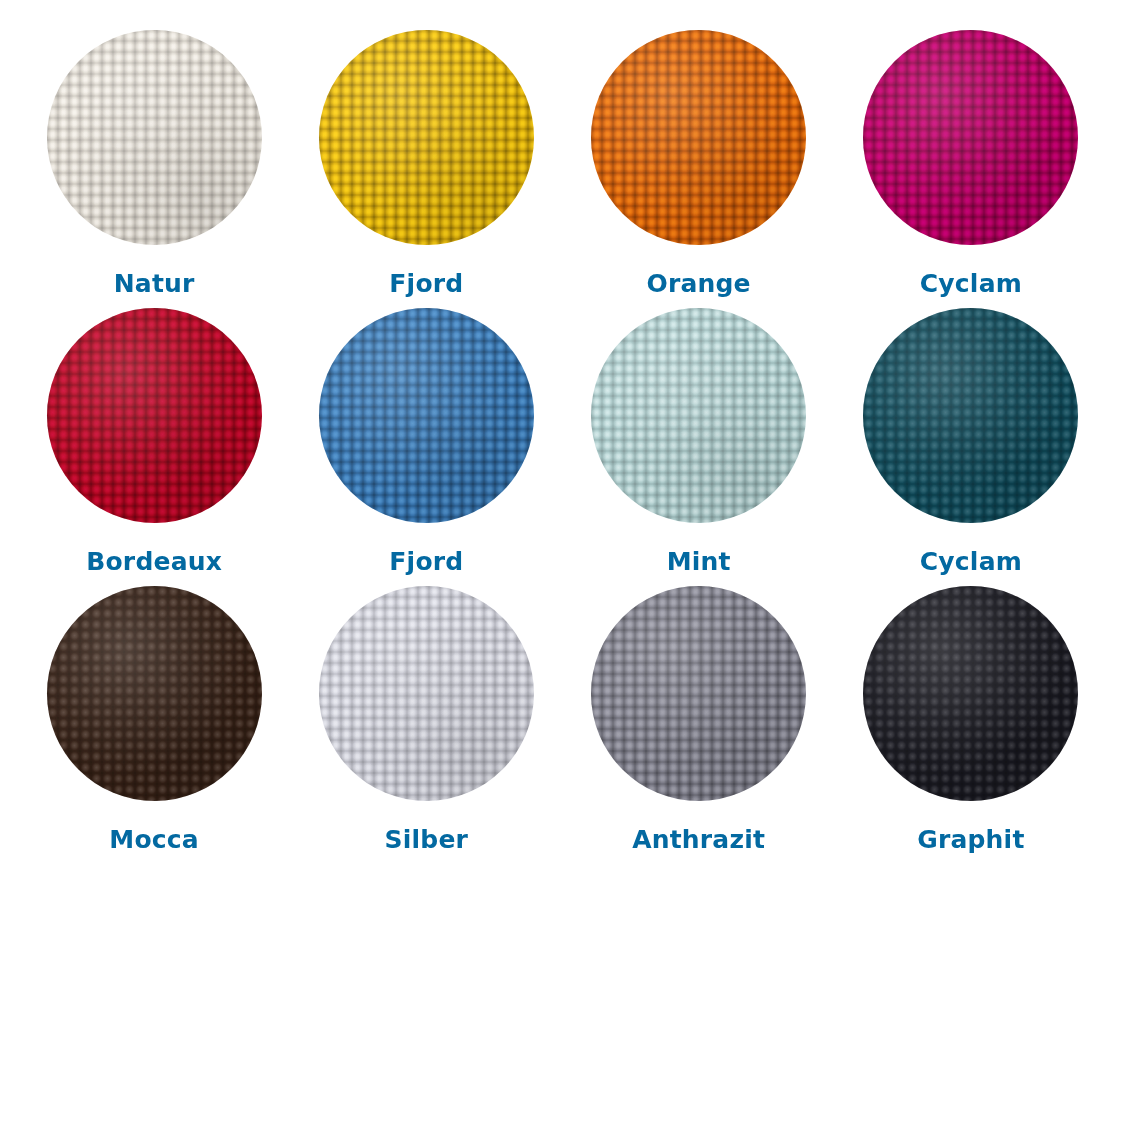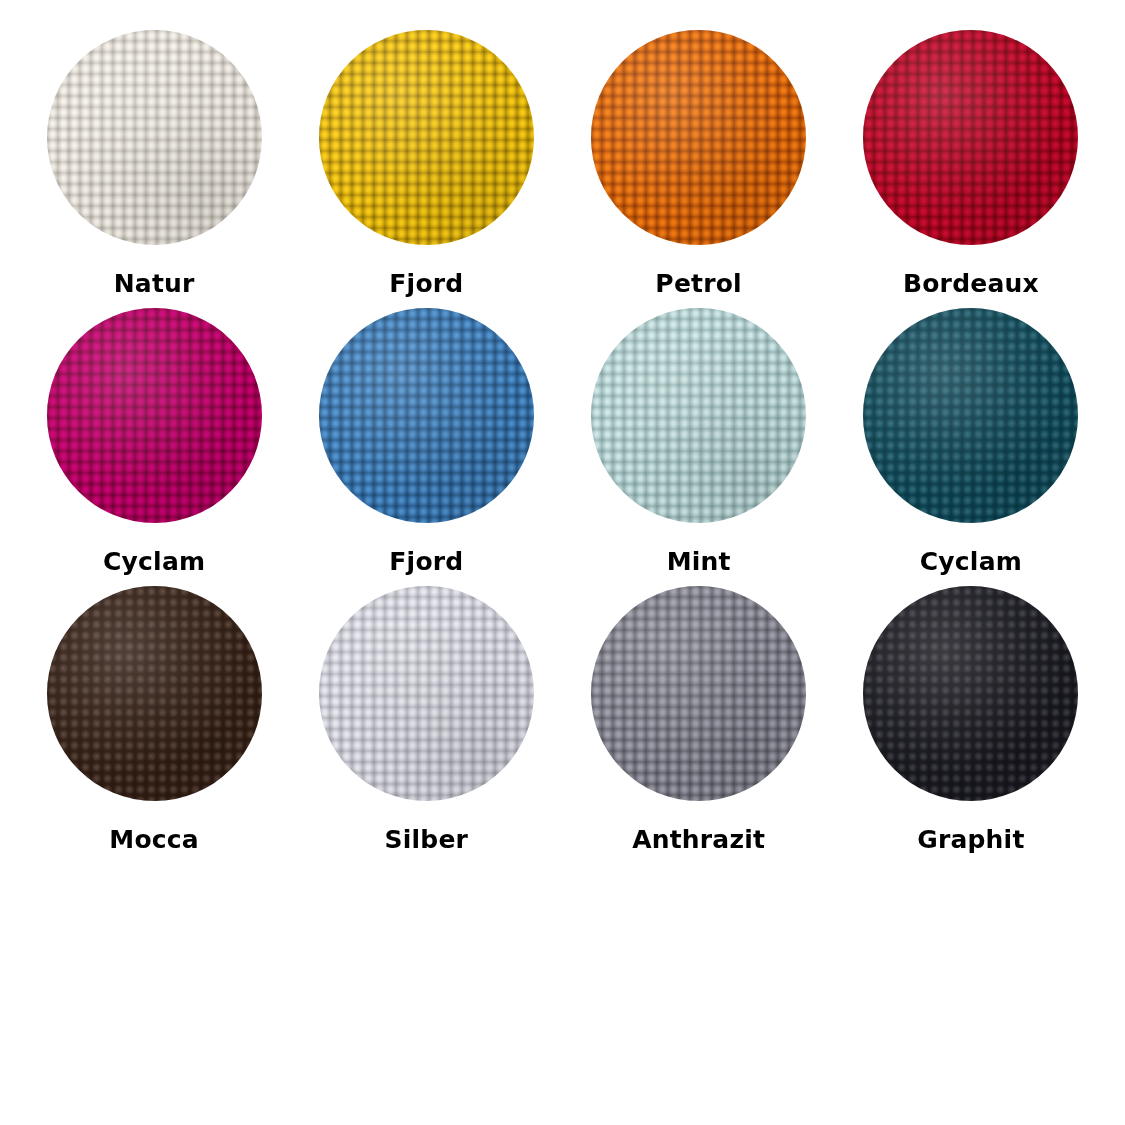--- a/index.html
+++ b/index.html
@@ -150,21 +150,21 @@
         rgba(255,255,255,0.16) 0%,
         rgba(255,255,255,0.08) 36%,
         rgba(255,255,255,0) 62%);
   }
   .swatch-disc.dark .tex-weave { opacity: 0.5; }
 
   .swatch-label {
     margin-top: 26px;
     font-size: 25px;
     font-weight: bold;
-    color: #000000;
+    color: #0369a1;
     letter-spacing: 0.2px;
     text-align: center;
     line-height: 1;
     white-space: nowrap;
   }
 </style>
 </head>
 <body>
 
 <div class="swatch-grid">
@@ -195,84 +195,84 @@
     <div class="swatch-cell">
       <div class="swatch-disc-wrap">
         <div class="swatch-disc" style="background-color: rgb(242, 107, 10);">
           <div class="tex-bumps"></div>
           <div class="tex-weave"></div>
           <div class="tex-valleys"></div>
           <div class="tex-shade"></div>
           <div class="tex-edge"></div>
         </div>
       </div>
-      <div class="swatch-label">Petrol</div>
+      <div class="swatch-label">Orange</div>
+    </div>
+    <div class="swatch-cell">
+      <div class="swatch-disc-wrap">
+        <div class="swatch-disc" style="background-color: rgb(196, 0, 100);">
+          <div class="tex-bumps"></div>
+          <div class="tex-weave"></div>
+          <div class="tex-valleys"></div>
+          <div class="tex-shade"></div>
+          <div class="tex-edge"></div>
+        </div>
+      </div>
+      <div class="swatch-label">Cyclam</div>
     </div>
     <div class="swatch-cell">
       <div class="swatch-disc-wrap">
         <div class="swatch-disc" style="background-color: rgb(195, 6, 33);">
           <div class="tex-bumps"></div>
           <div class="tex-weave"></div>
           <div class="tex-valleys"></div>
           <div class="tex-shade"></div>
           <div class="tex-edge"></div>
         </div>
       </div>
       <div class="swatch-label">Bordeaux</div>
     </div>
     <div class="swatch-cell">
       <div class="swatch-disc-wrap">
-        <div class="swatch-disc" style="background-color: rgb(196, 0, 100);">
+        <div class="swatch-disc" style="background-color: rgb(59, 129, 196);">
+          <div class="tex-bumps"></div>
+          <div class="tex-weave"></div>
+          <div class="tex-valleys"></div>
+          <div class="tex-shade"></div>
+          <div class="tex-edge"></div>
+        </div>
+      </div>
+      <div class="swatch-label">Fjord</div>
+    </div>
+    <div class="swatch-cell">
+      <div class="swatch-disc-wrap">
+        <div class="swatch-disc light" style="background-color: rgb(185, 220, 220);">
+          <div class="tex-bumps"></div>
+          <div class="tex-weave"></div>
+          <div class="tex-valleys"></div>
+          <div class="tex-shade"></div>
+          <div class="tex-edge"></div>
+        </div>
+      </div>
+      <div class="swatch-label">Mint</div>
+    </div>
+    <div class="swatch-cell">
+      <div class="swatch-disc-wrap">
+        <div class="swatch-disc dark" style="background-color: rgb(15, 79, 96);">
           <div class="tex-bumps"></div>
           <div class="tex-weave"></div>
           <div class="tex-valleys"></div>
           <div class="tex-shade"></div>
           <div class="tex-edge"></div>
         </div>
       </div>
       <div class="swatch-label">Cyclam</div>
     </div>
     <div class="swatch-cell">
       <div class="swatch-disc-wrap">
-        <div class="swatch-disc" style="background-color: rgb(59, 129, 196);">
-          <div class="tex-bumps"></div>
-          <div class="tex-weave"></div>
-          <div class="tex-valleys"></div>
-          <div class="tex-shade"></div>
-          <div class="tex-edge"></div>
-        </div>
-      </div>
-      <div class="swatch-label">Fjord</div>
-    </div>
-    <div class="swatch-cell">
-      <div class="swatch-disc-wrap">
-        <div class="swatch-disc light" style="background-color: rgb(185, 220, 220);">
-          <div class="tex-bumps"></div>
-          <div class="tex-weave"></div>
-          <div class="tex-valleys"></div>
-          <div class="tex-shade"></div>
-          <div class="tex-edge"></div>
-        </div>
-      </div>
-      <div class="swatch-label">Mint</div>
-    </div>
-    <div class="swatch-cell">
-      <div class="swatch-disc-wrap">
-        <div class="swatch-disc dark" style="background-color: rgb(15, 79, 96);">
-          <div class="tex-bumps"></div>
-          <div class="tex-weave"></div>
-          <div class="tex-valleys"></div>
-          <div class="tex-shade"></div>
-          <div class="tex-edge"></div>
-        </div>
-      </div>
-      <div class="swatch-label">Cyclam</div>
-    </div>
-    <div class="swatch-cell">
-      <div class="swatch-disc-wrap">
         <div class="swatch-disc dark" style="background-color: rgb(58, 35, 23);">
           <div class="tex-bumps"></div>
           <div class="tex-weave"></div>
           <div class="tex-valleys"></div>
           <div class="tex-shade"></div>
           <div class="tex-edge"></div>
         </div>
       </div>
       <div class="swatch-label">Mocca</div>
     </div>

